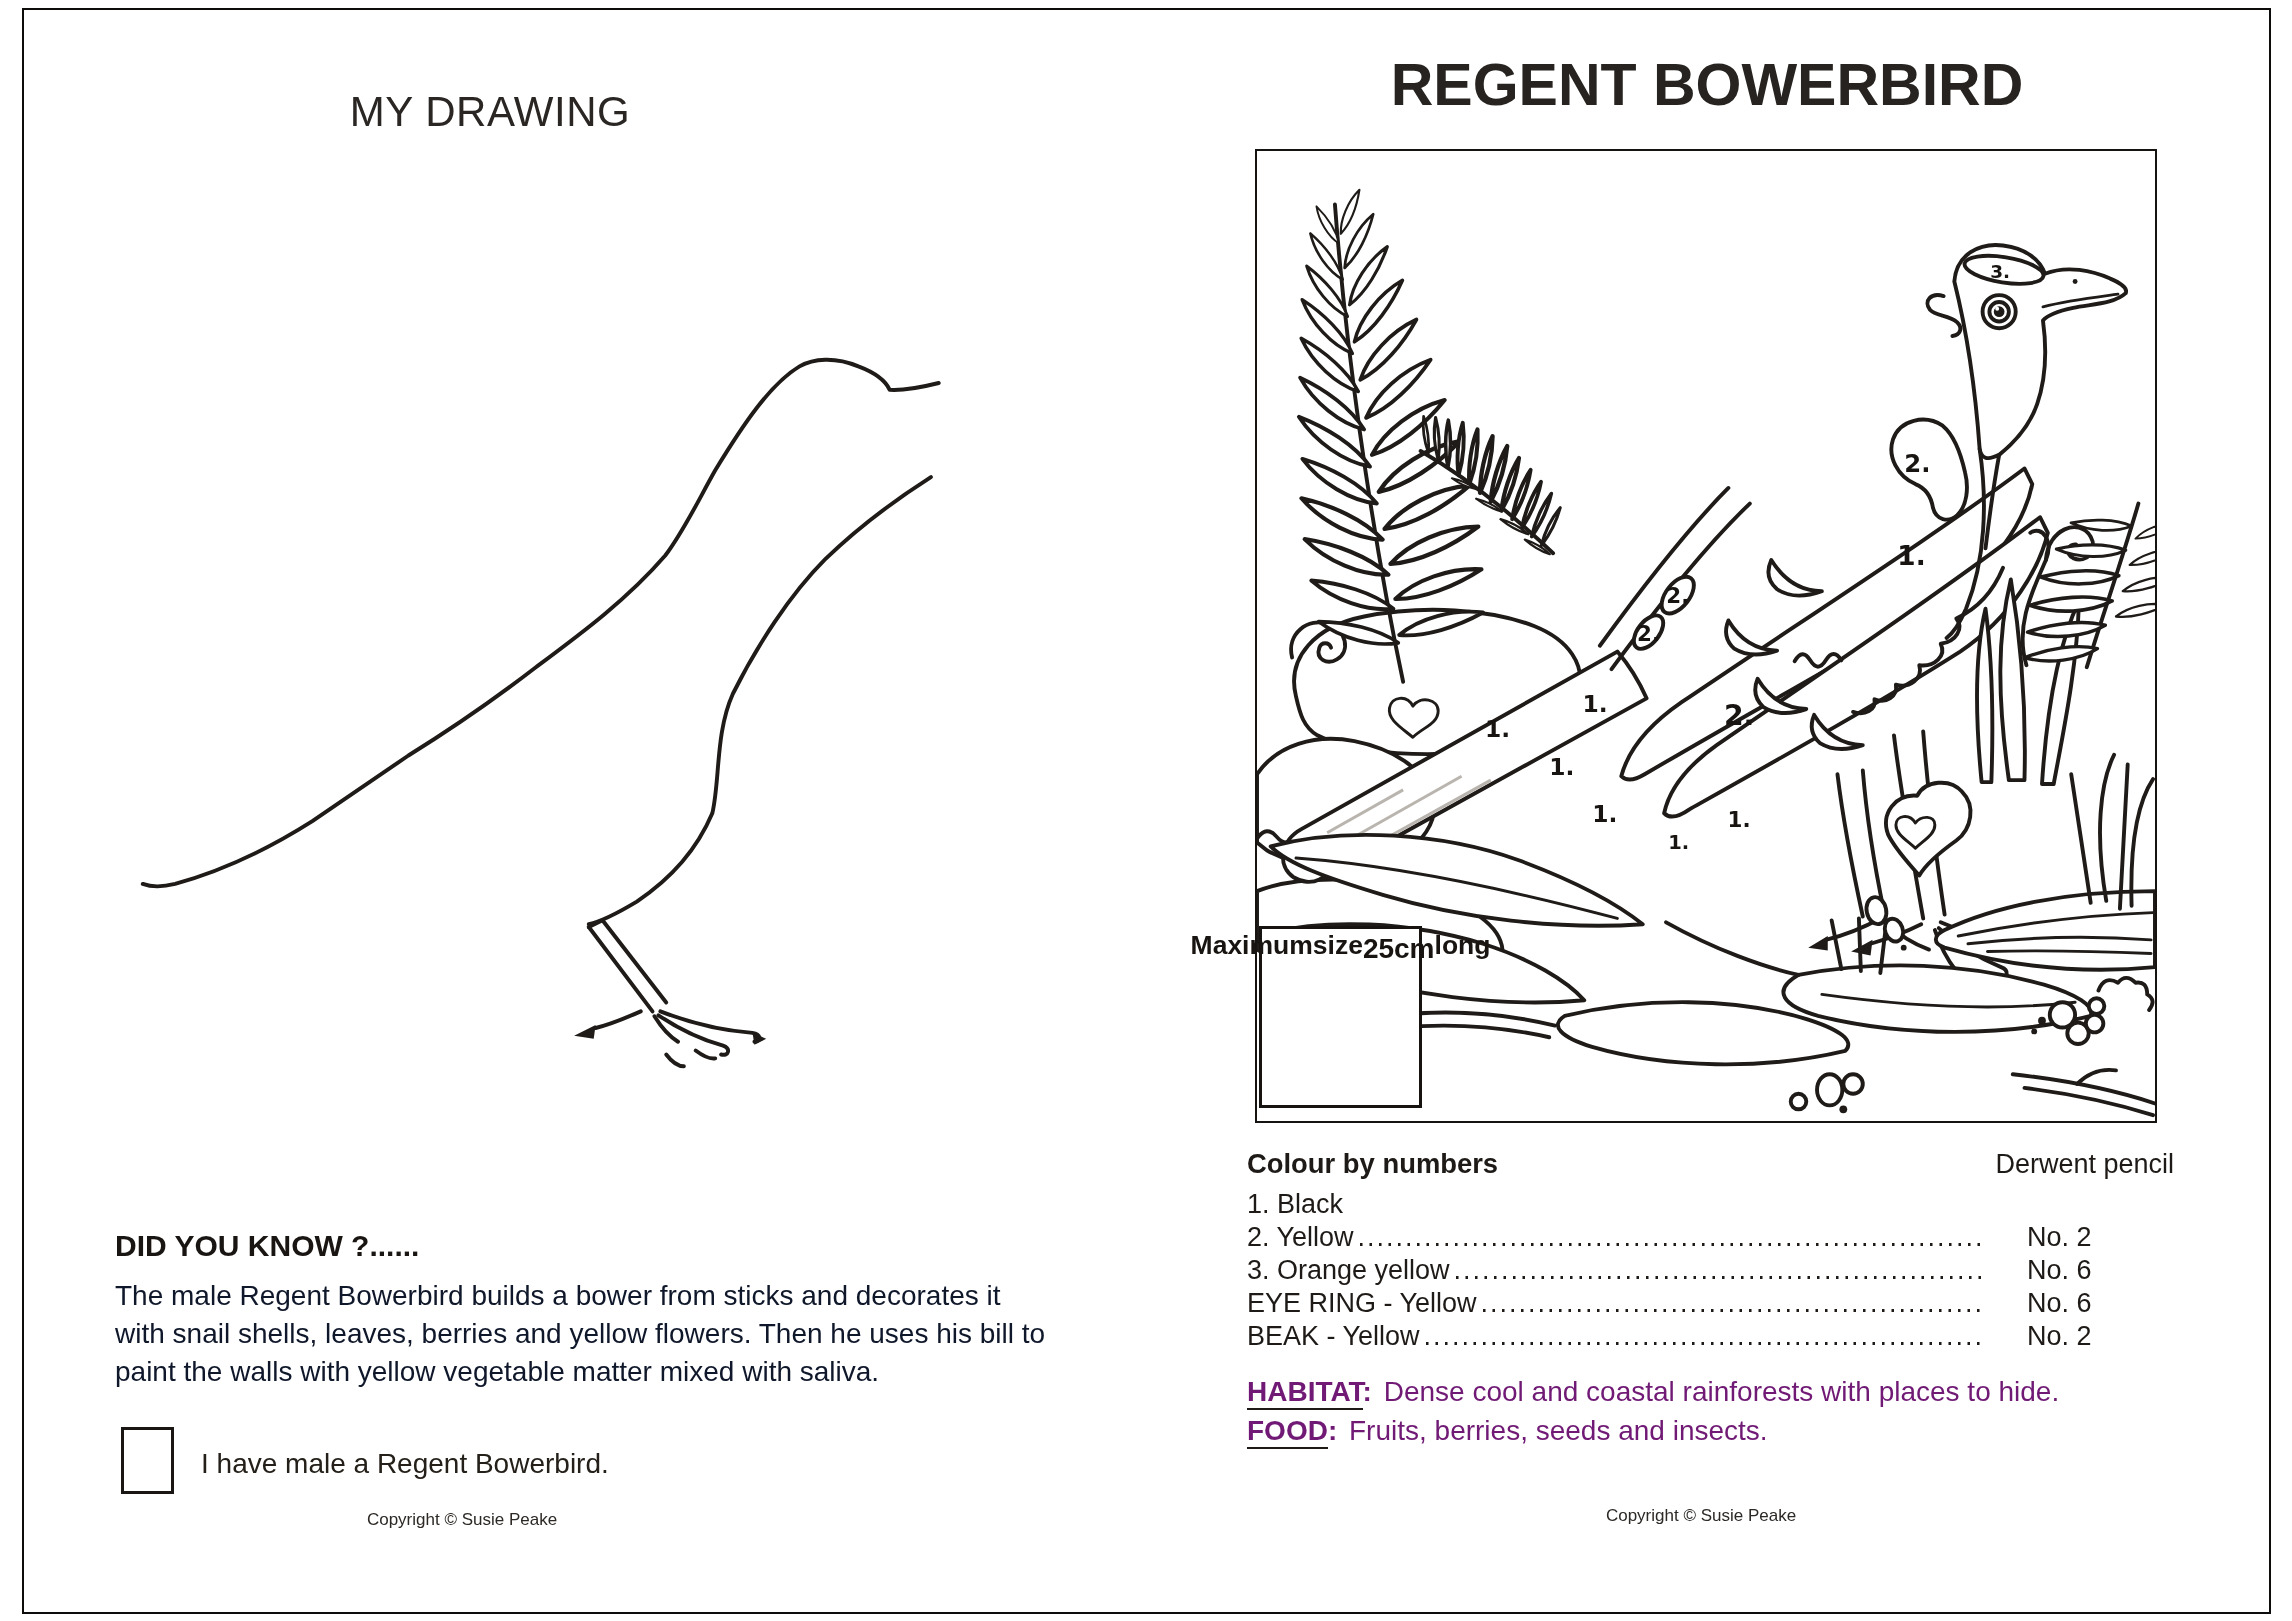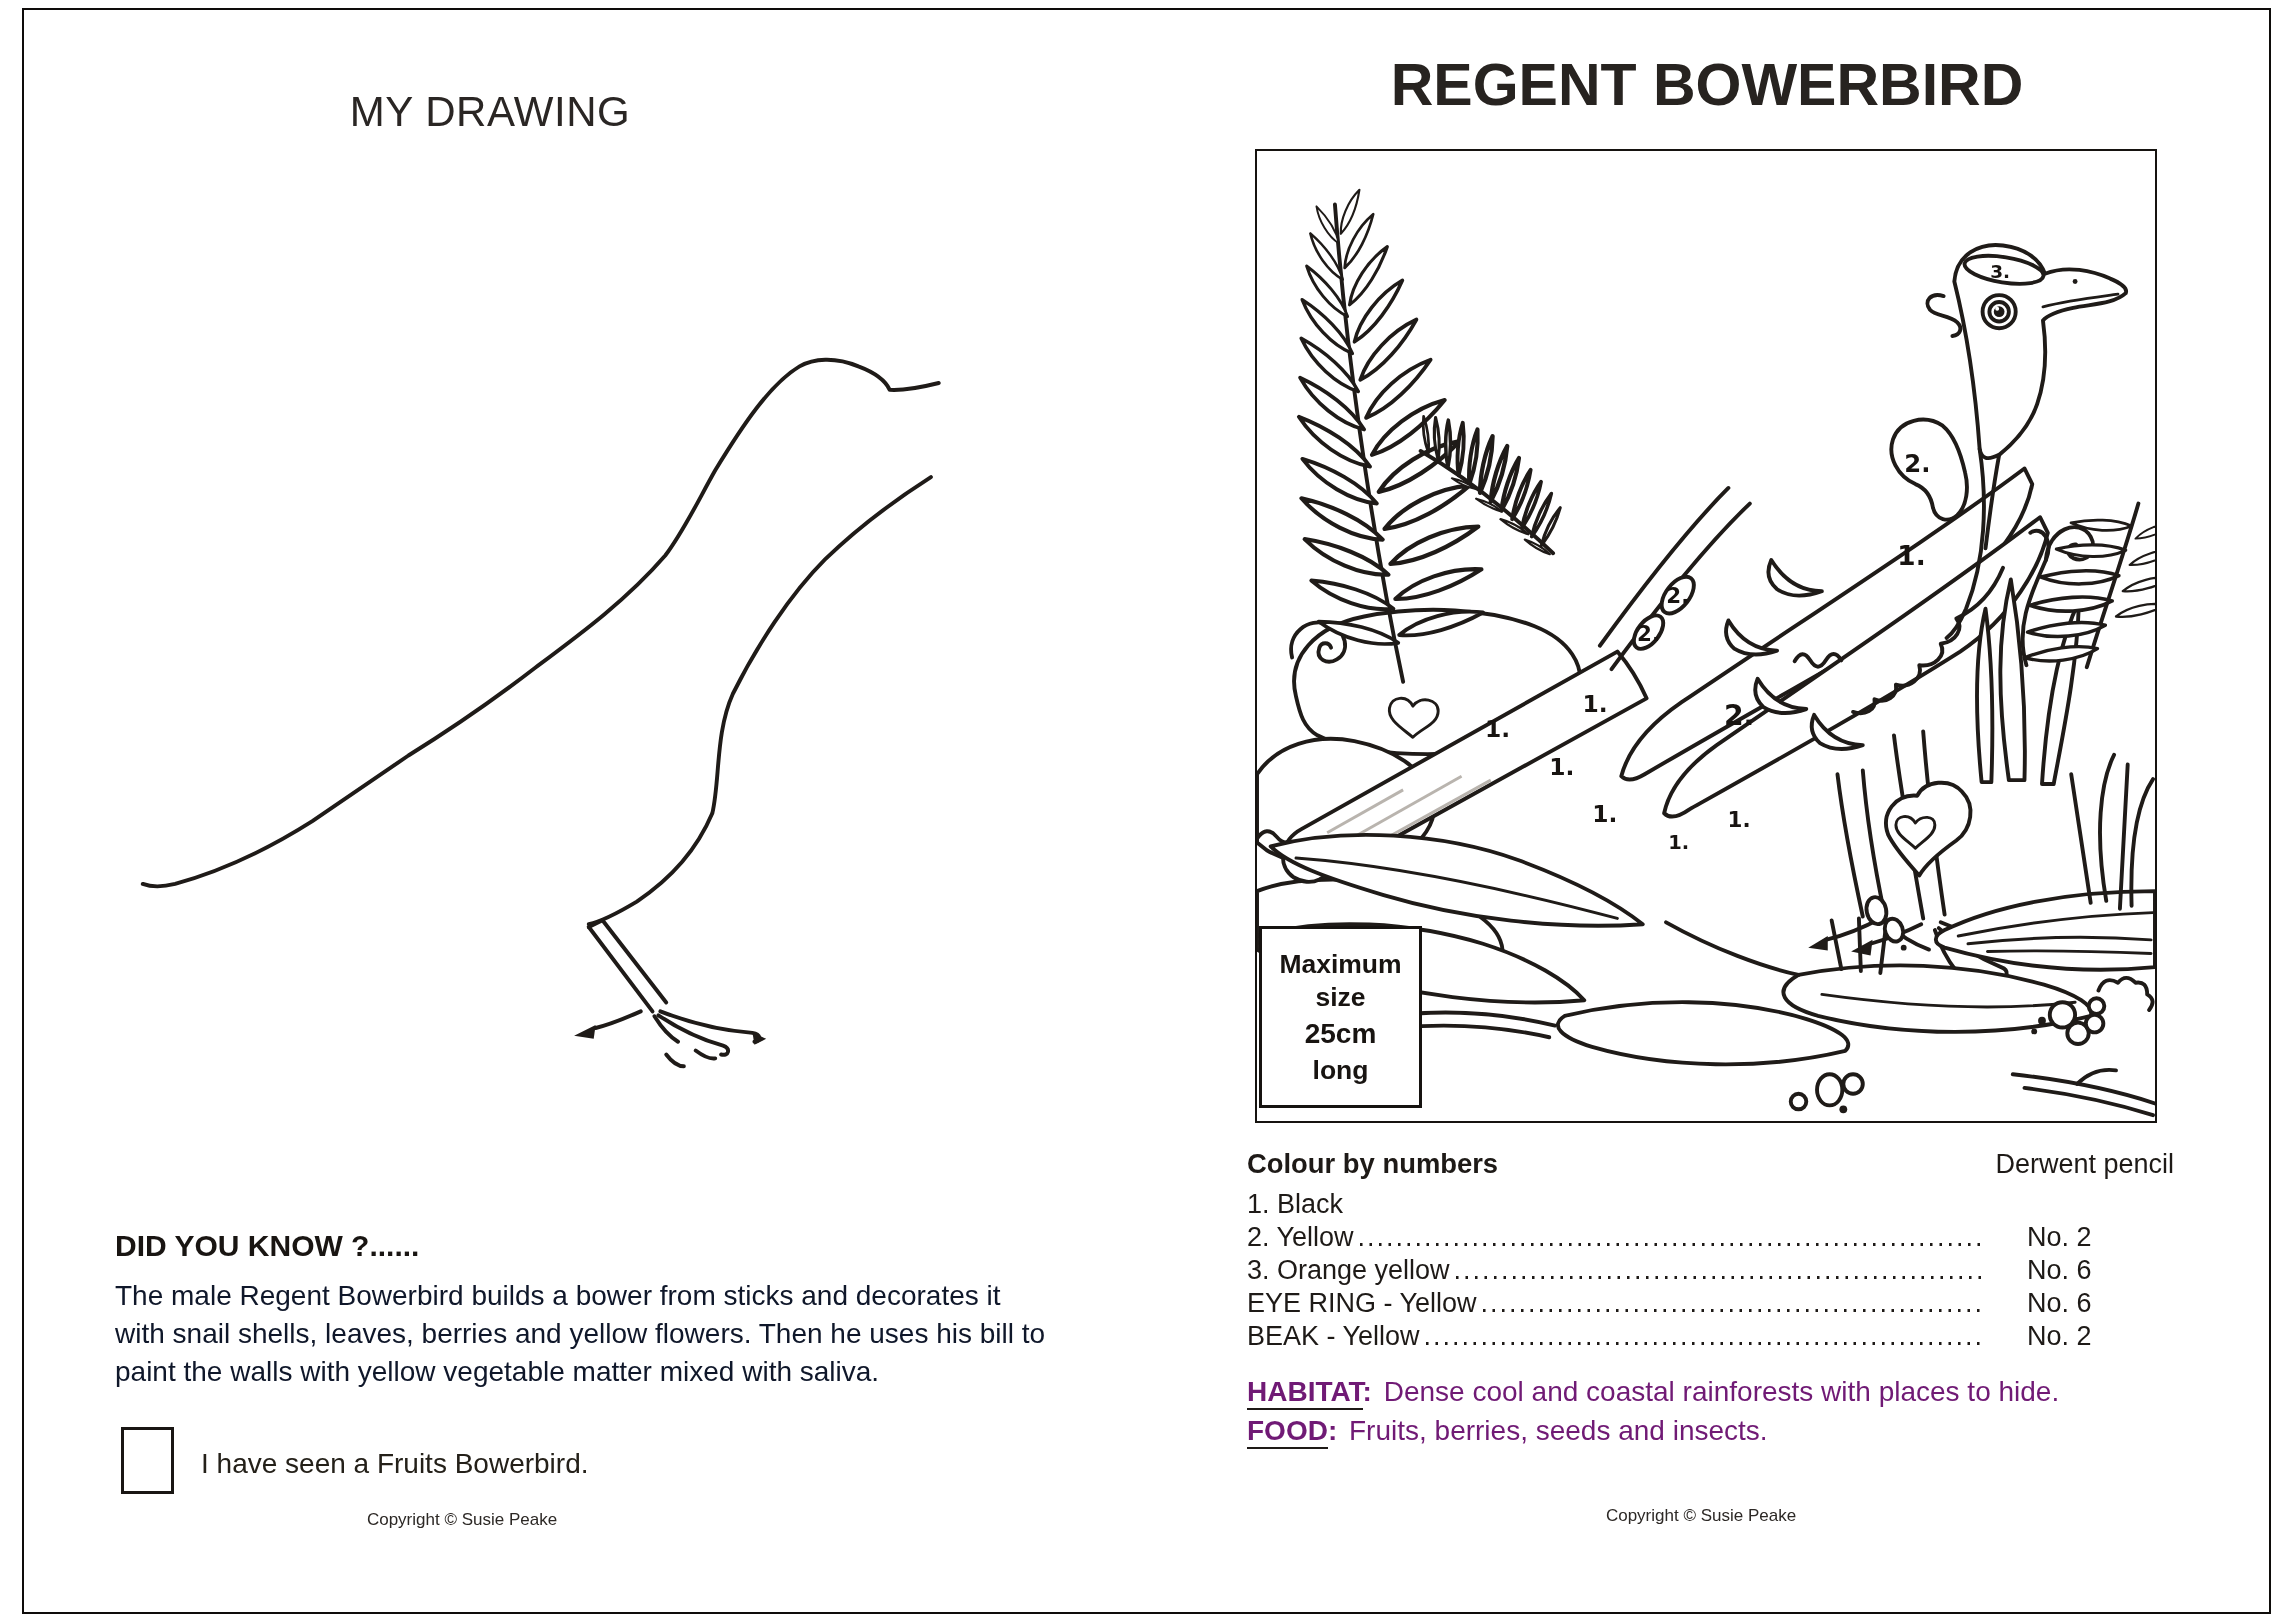--- a/index.html
+++ b/index.html
@@ -21,21 +21,21 @@
 
   
   .r-title{position:absolute;left:1266px;top:55px;width:882px;text-align:center;
            font-size:59px;line-height:61px;color:#272320;font-weight:bold;}
   #fig-box{position:absolute;left:1255px;top:149px;width:898px;height:970px;border:2.9px solid #161310;
            background:#fff;overflow:hidden;}
   #fig-svg{position:absolute;left:0;top:0;width:100%;height:100%;}
   .fig-num{font-family:"DejaVu Sans",sans-serif;font-weight:700;fill:#181411;}
 
   #max-box{position:absolute;left:1259px;top:926px;width:157px;height:176px;border:3.9px solid #161310;
-           background:#fff;z-index:6;display:flex;flex-direction:column;justify-content:center;
+           background:#fff;z-index:6;display:flex;flex-direction:row;justify-content:center;
            text-align:center;}
   .max-line{font-size:26.5px;font-weight:bold;line-height:33px;color:#181411;}
   .max-big{font-size:28px;line-height:40px;}
 
   #cbn{position:absolute;left:1247px;top:1147px;width:927px;color:#1e1a17;}
   .cbn-header{display:flex;justify-content:space-between;align-items:baseline;font-size:27.4px;line-height:33px;}
   .cbn-heading{font-weight:bold;text-underline-offset:4.9px;text-decoration-thickness:2.5px;}
   .cbn-brand{font-size:27px;}
   #colour-rows{margin-top:6.9px;}
   .cbn-row{display:flex;align-items:center;height:33px;font-size:27px;}
@@ -86,21 +86,21 @@
       <path d="M630,832 C638,838 644,841 650,840"></path>
     </g>
     <path d="M528,806 L506,817 L526,820 Z" fill="#1f1b18" stroke="none"></path>
     <path d="M688,814 L702,820 L690,826 Z" fill="#1f1b18" stroke="none"></path>
   </svg>
 
   <div class="dyk-head">DID YOU KNOW ?......</div>
   <div class="dyk-body">The male Regent Bowerbird builds a bower from sticks and decorates it with snail shells, leaves, berries and yellow flowers. Then he uses his bill to paint the walls with yellow vegetable matter mixed with saliva.</div>
 
   <div class="seen-box"></div>
-  <div class="seen-label">I have seen a Fruits Bowerbird.</div>
+  <div class="seen-label">I have male a Regent Bowerbird.</div>
   <div class="copy copy-left">Copyright © Susie Peake</div>
 
   <div class="r-title">REGENT BOWERBIRD</div>
 
   <div id="fig-box">
     <svg id="fig-svg" viewBox="0 0 922 996" aria-hidden="true">
       <defs>
         <path id="bigleaf" d="M0,0 C22,-15 58,-21 88,-14 C60,-2 26,5 0,0 Z"></path>
         <path id="needle" d="M0,0 C13,-11 32,-21 48,-25 C32,-12 14,-4 0,0 Z"></path>
       </defs>

